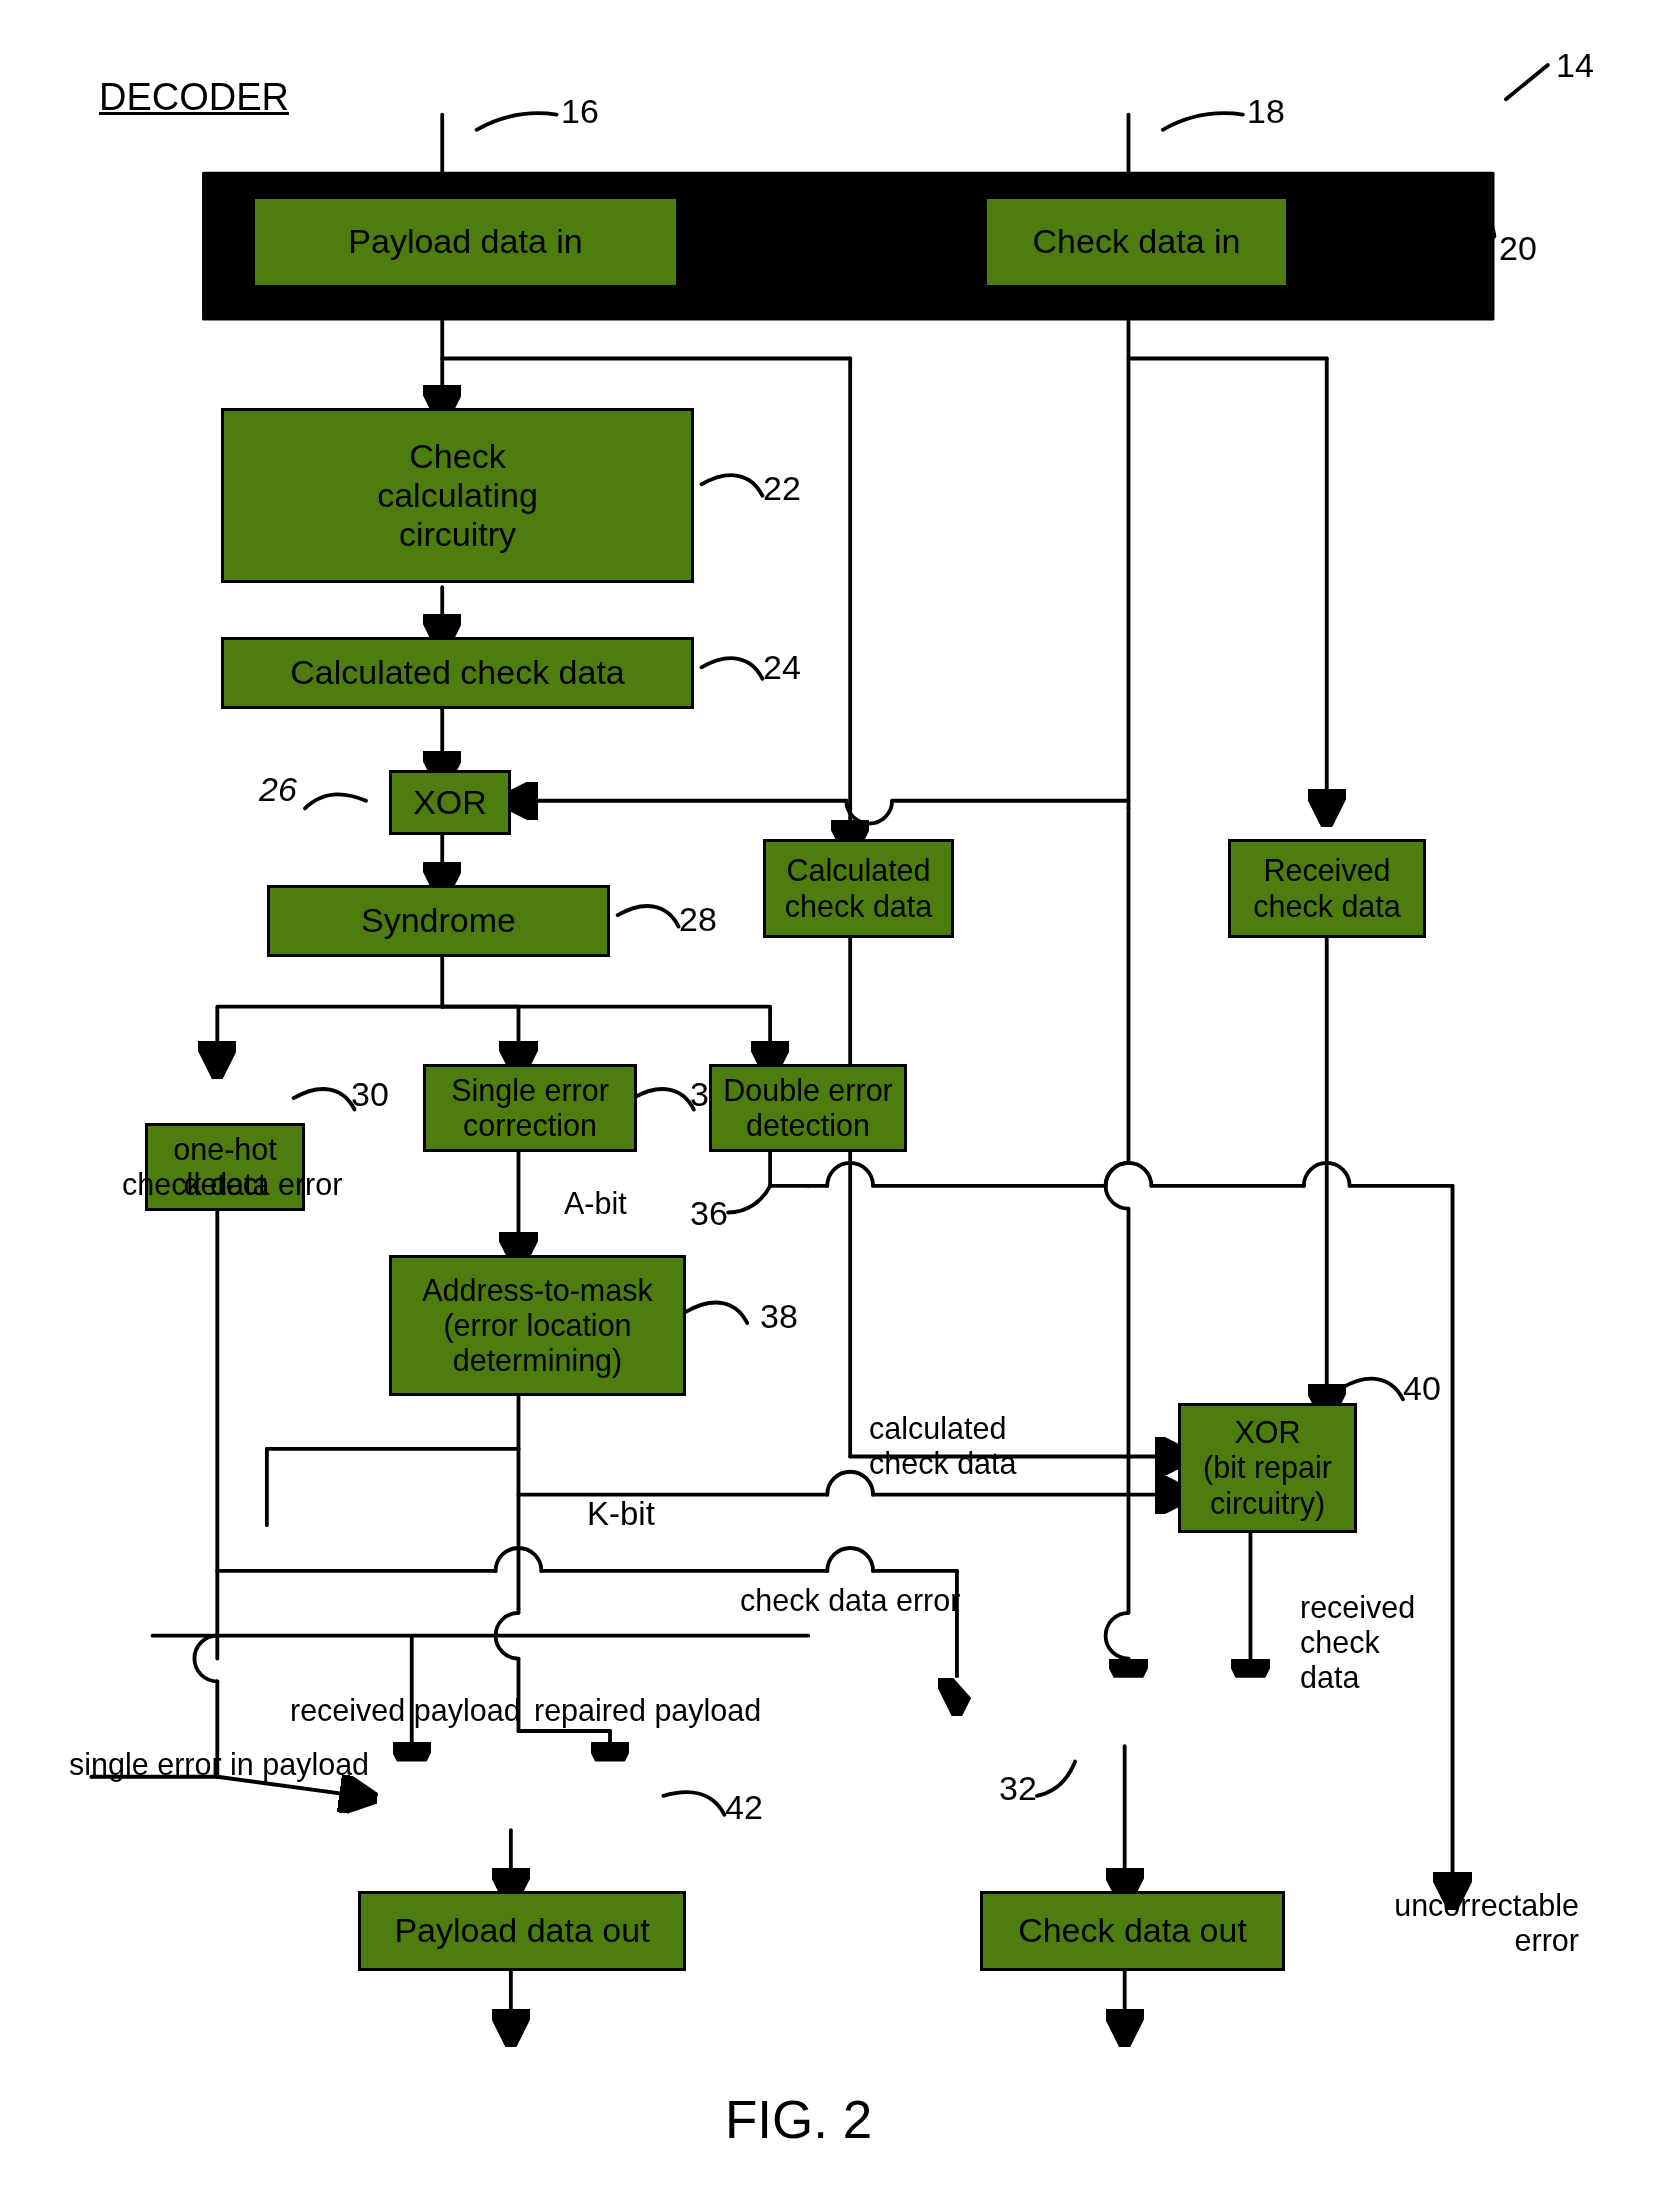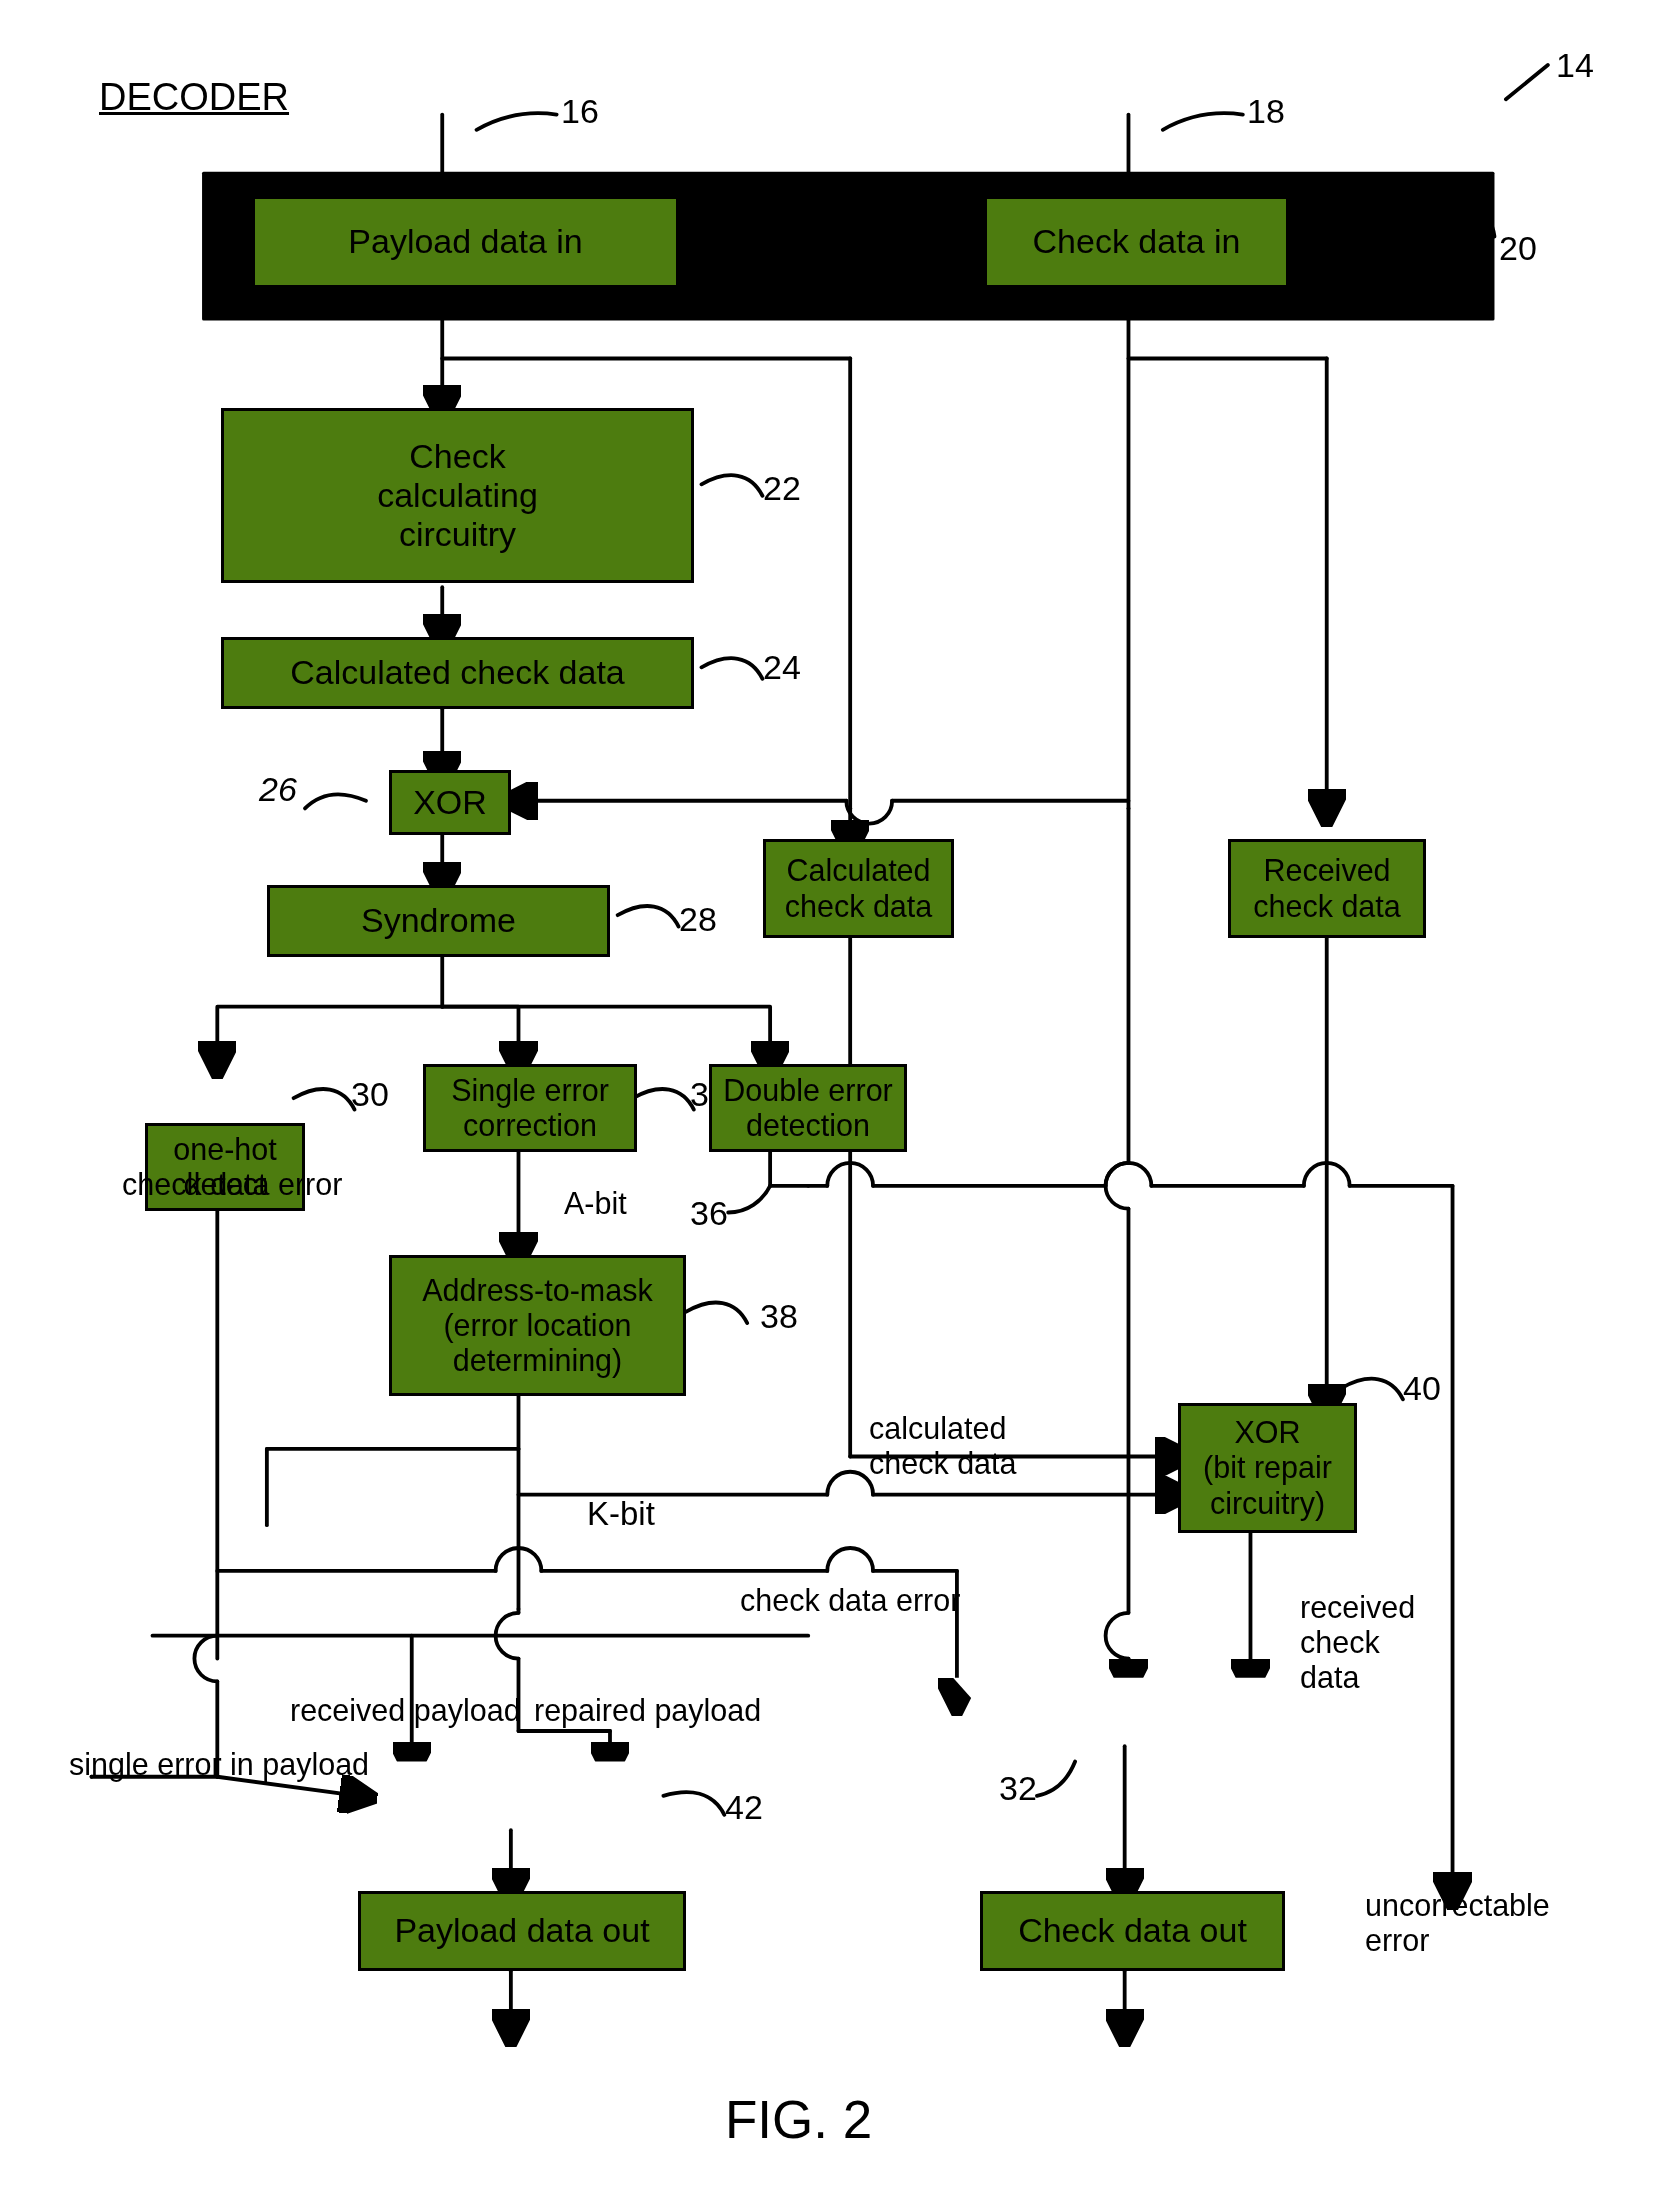--- a/index.html
+++ b/index.html
@@ -312,21 +312,21 @@
   <div class="label" style="left:740px; top:1583px; font-size:30.5px;">check data error</div>
   <div class="label" style="left:1300px; top:1590px; font-size:30.5px; text-align:left; white-space:pre-line;">received
 check data</div>
   <div class="label" style="left:999px; top:1769px;">32</div>
 
   <div class="label" style="left:290px; top:1693px; font-size:30.5px;">received payload</div>
   <div class="label" style="left:534px; top:1693px; font-size:30.5px;">repaired payload</div>
   <div class="label" style="left:69px; top:1747px; font-size:30.5px;">single error in payload</div>
   <div class="label" style="left:725px; top:1788px;">42</div>
 
-  <div class="label" style="left:1365px; top:1888px; font-size:30.5px; text-align:left; white-space:pre-line; width:214px;">uncorrectable
+  <div class="label" style="left:1365px; top:1888px; font-size:30.5px; text-align:right; white-space:pre-line; width:214px;">uncorrectable
 error</div>
 
   <div class="box" style="left:358px; top:1891px; width:328px; height:80px;">
     <span class="t">Payload data out</span>
   </div>
 
   <div class="box" style="left:980px; top:1891px; width:305px; height:80px;">
     <span class="t">Check data out</span>
   </div>
 

